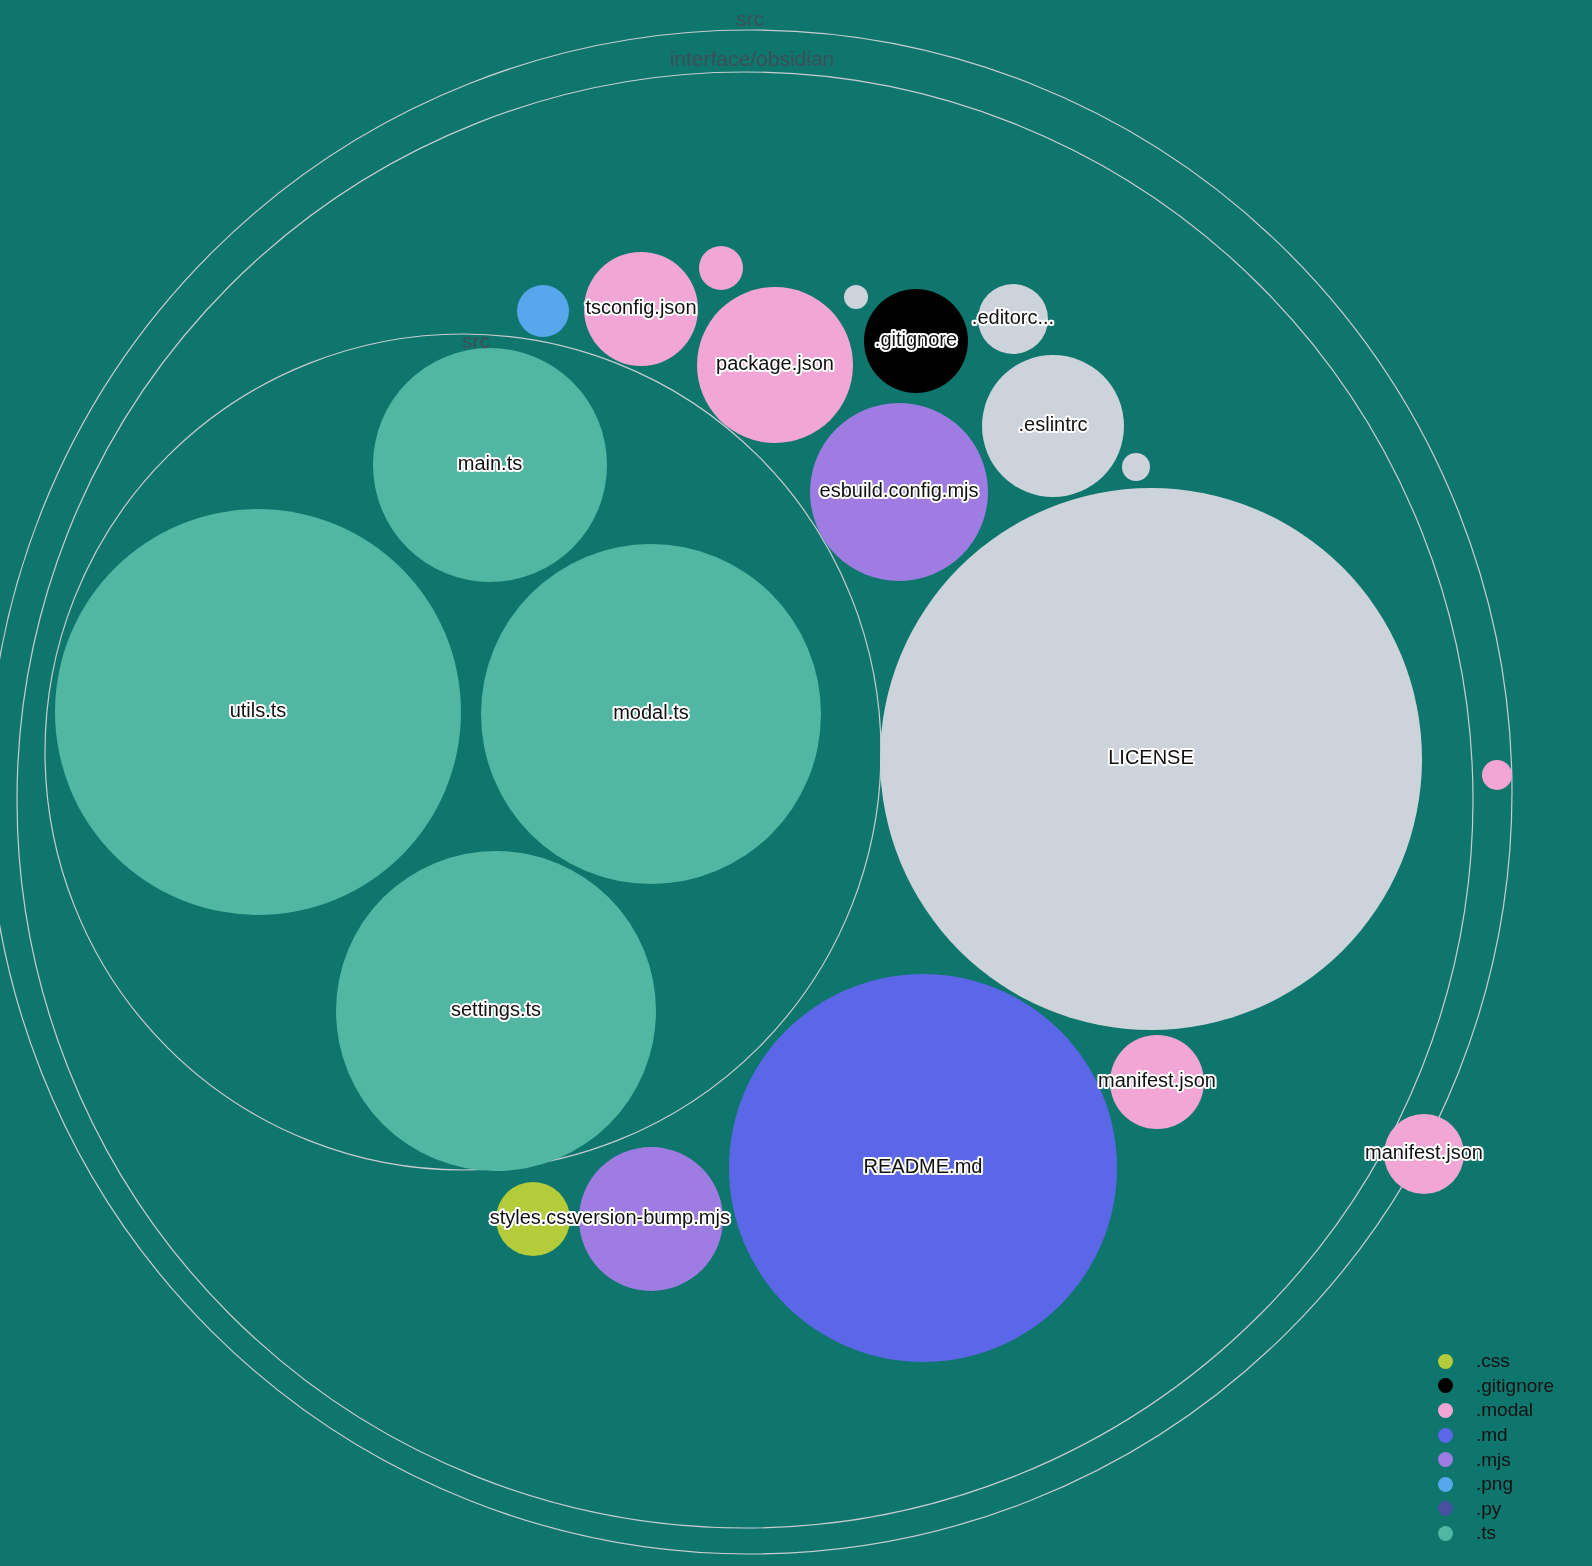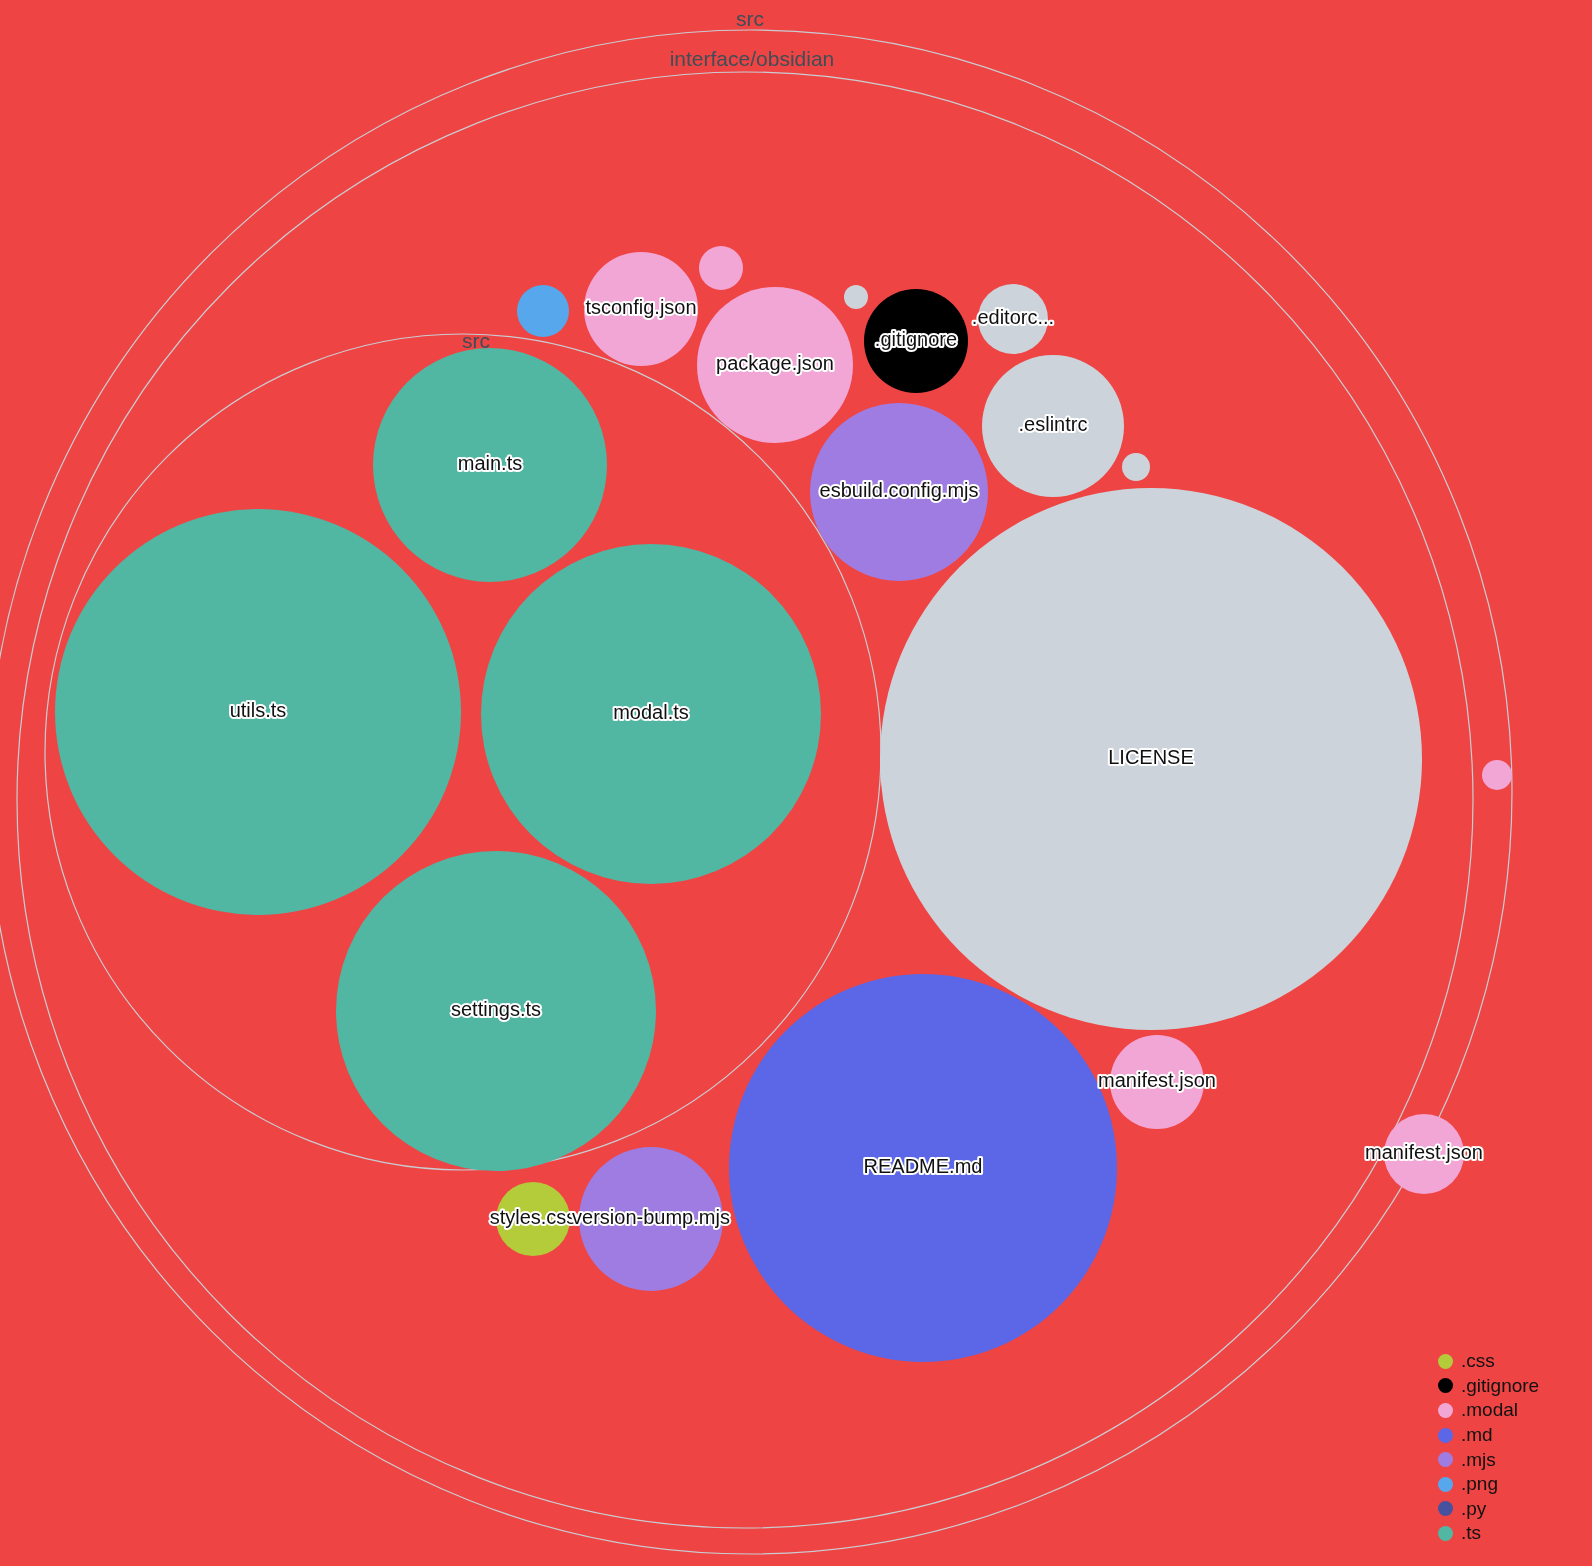--- a/index.html
+++ b/index.html
@@ -2,21 +2,21 @@
 <html><head>
 <meta charset="utf-8">
 <style>
   html, body { margin: 0; padding: 0; background: #ffffff; }
   .stage {
     position: relative;
     width: 1592px;
     height: 1566px;
     font-family: "Liberation Sans", sans-serif;
     overflow: hidden;
-    background: #ef4444;
+    background: #0f766e;
   }
   svg { display: block; }
   svg text { font-family: "Liberation Sans", sans-serif; }
   .enclosure {
     fill: none;
     stroke: #c9cdd2;
     stroke-width: 1.2;
   }
   .enclosure-label {
     fill: #3e4e58;
@@ -37,21 +37,21 @@
   #legend {
     position: absolute;
     left: 1438px;
     top: 1349px;
     display: flex;
     flex-direction: column;
   }
   .legend-item {
     display: flex;
     align-items: center;
-    gap: 8px;
+    gap: 23px;
     height: 24.6px;
     font-size: 19px;
     color: #111111;
     white-space: nowrap;
   }
   .legend-dot {
     width: 15px;
     height: 15px;
     border-radius: 50%;
     flex: 0 0 auto;

